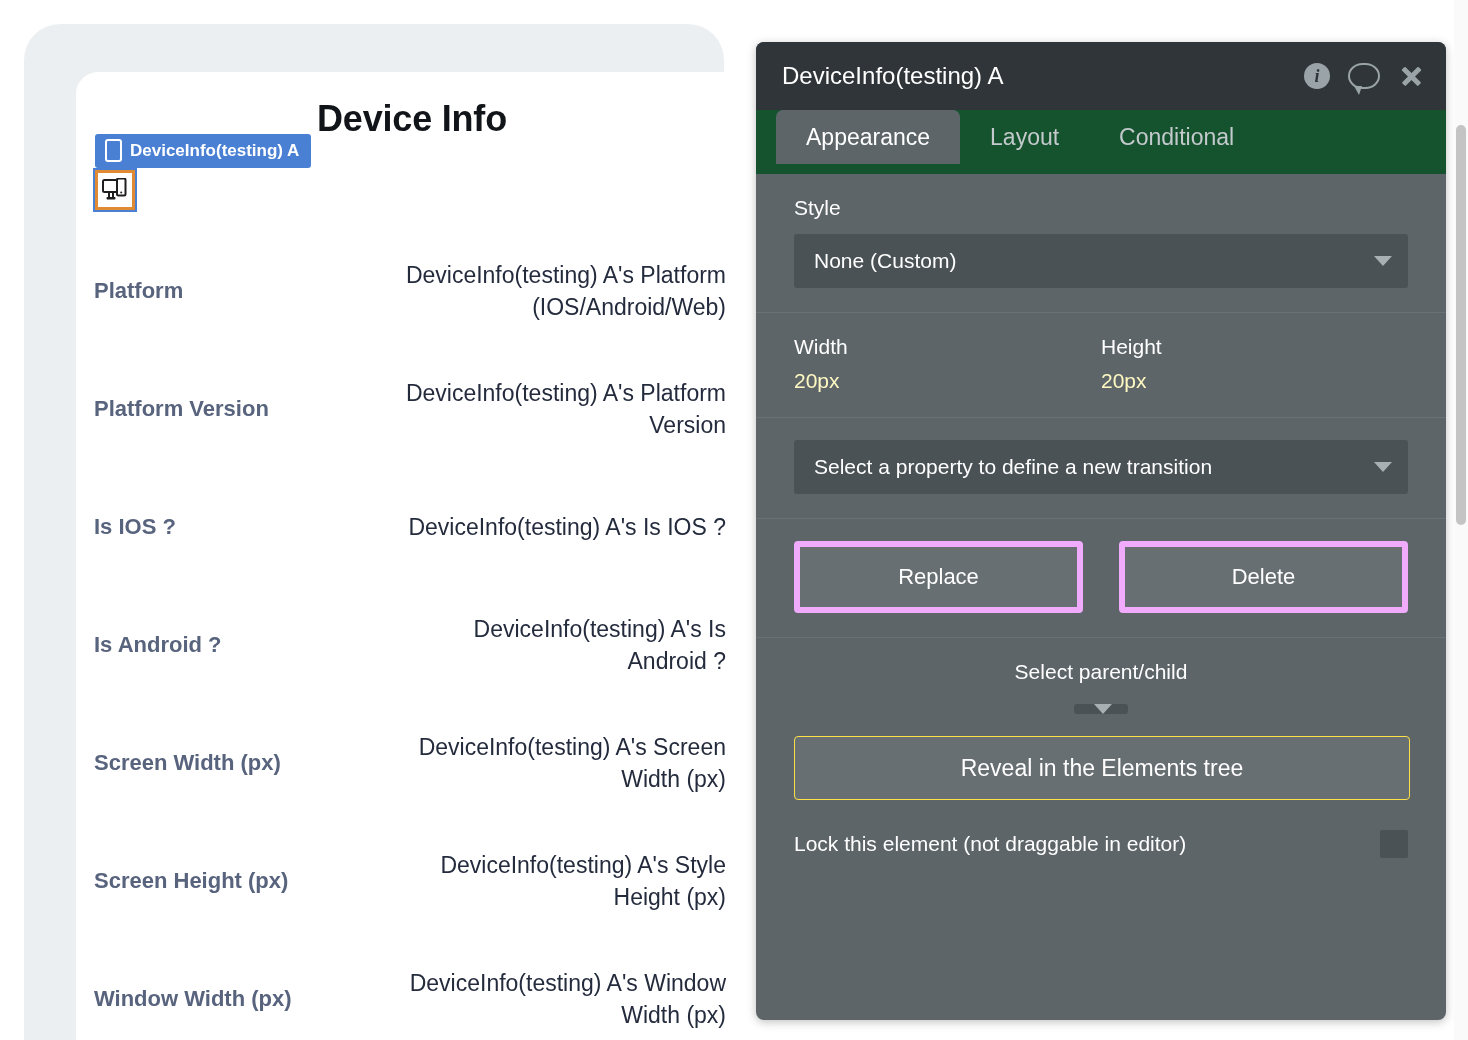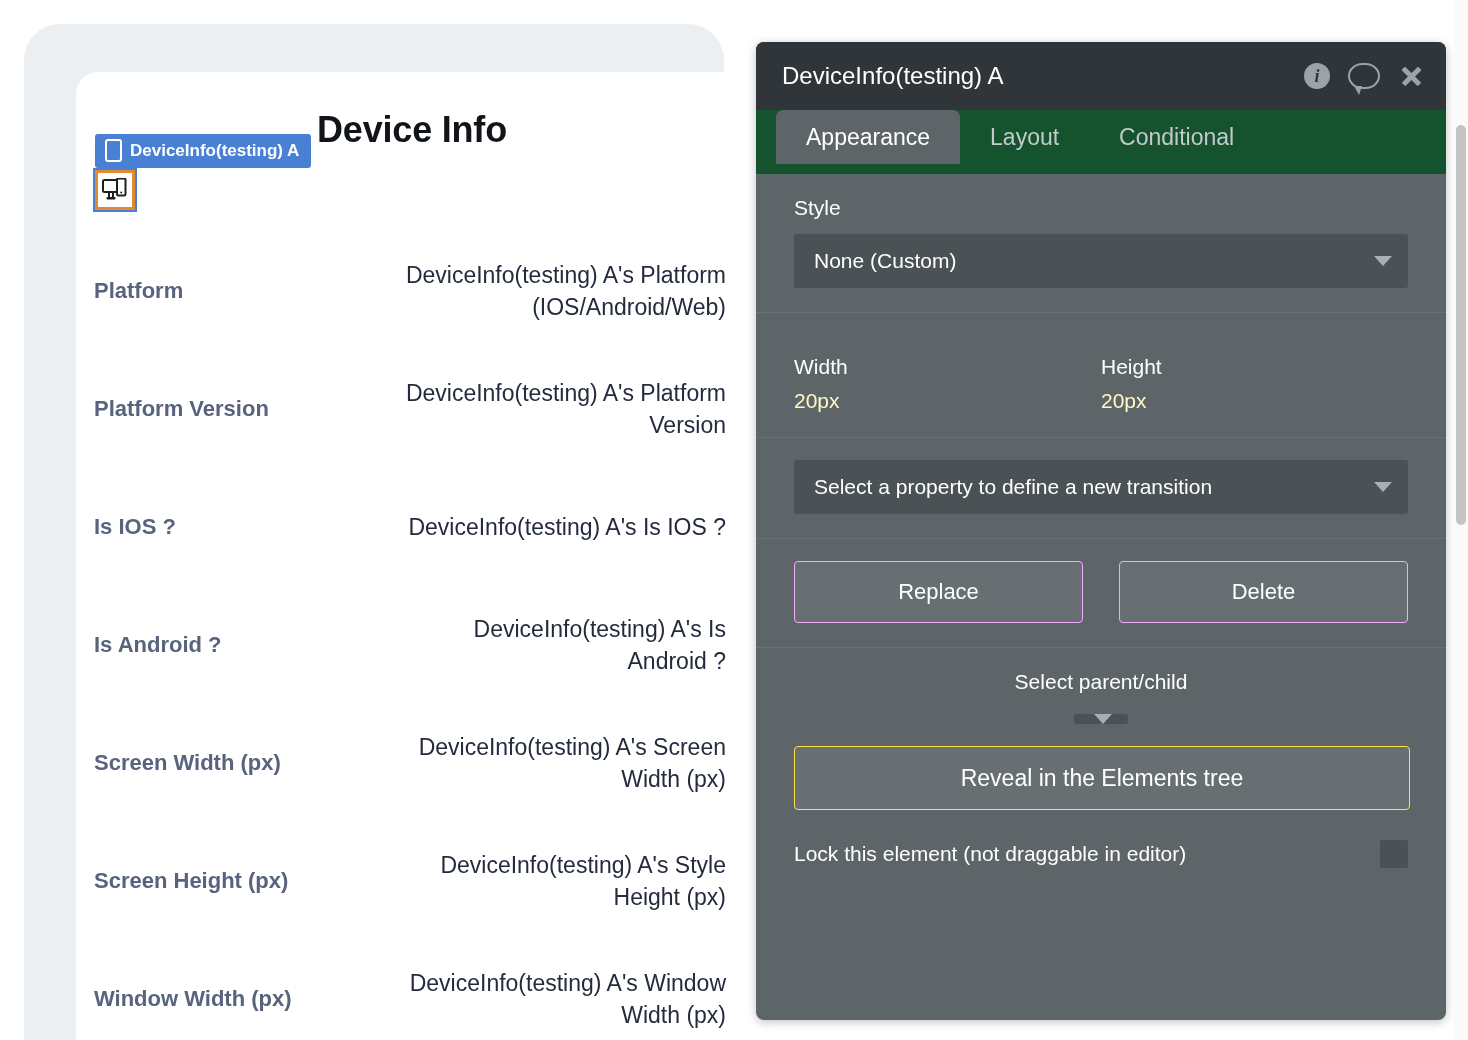--- a/index.html
+++ b/index.html
@@ -22,21 +22,21 @@
   .device-screen {
     position: absolute;
     left: 52px; top: 48px;
     width: 672px; height: 992px;
     background: #ffffff;
     border-radius: 22px 22px 0 0;
     overflow: hidden;
   }
   .page-title {
     position: absolute;
-    left: 0; top: 37px;
+    left: 0; top: 26px;
     width: 672px;
     text-align: center;
     font-size: 36px;
     font-weight: bold;
     color: #111418;
     letter-spacing: -0.2px;
   }
 
   
   .elem-badge {
@@ -201,30 +201,30 @@
   }
   .select .sel-text { flex: 1; white-space: nowrap; overflow: hidden; }
   .caret {
     width: 0; height: 0;
     border-left: 9px solid transparent;
     border-right: 9px solid transparent;
     border-top: 10px solid #a9b0b4;
     flex: none;
   }
   .dim-grid { display: flex; }
-  .dim-col { flex: 1; margin-top: 20px; }
+  .dim-col { flex: 1; }
   .dim-name { color: #ffffff; font-size: 21px; margin-bottom: 10px; }
   .dim-value { color: #fef9c3; font-size: 21px; }
 
   .btn-row { display: flex; gap: 36px; }
   .btn {
     flex: 1;
     height: 60px;
     background: #686f73;
-    border: 1px solid #f0abfc;
+    border: 6px solid #f0abfc;
     border-radius: 4px;
     color: #ffffff;
     font-size: 22px;
     display: flex; align-items: center; justify-content: center;
     cursor: pointer;
   }
   .inline-field { display: flex; align-items: center; gap: 20px; flex-direction: column; }
   .inline-label { color: #ffffff; font-size: 21px; white-space: nowrap; }
   .inline-select { flex: 1; max-width: 340px; }
   .btn-wide {

